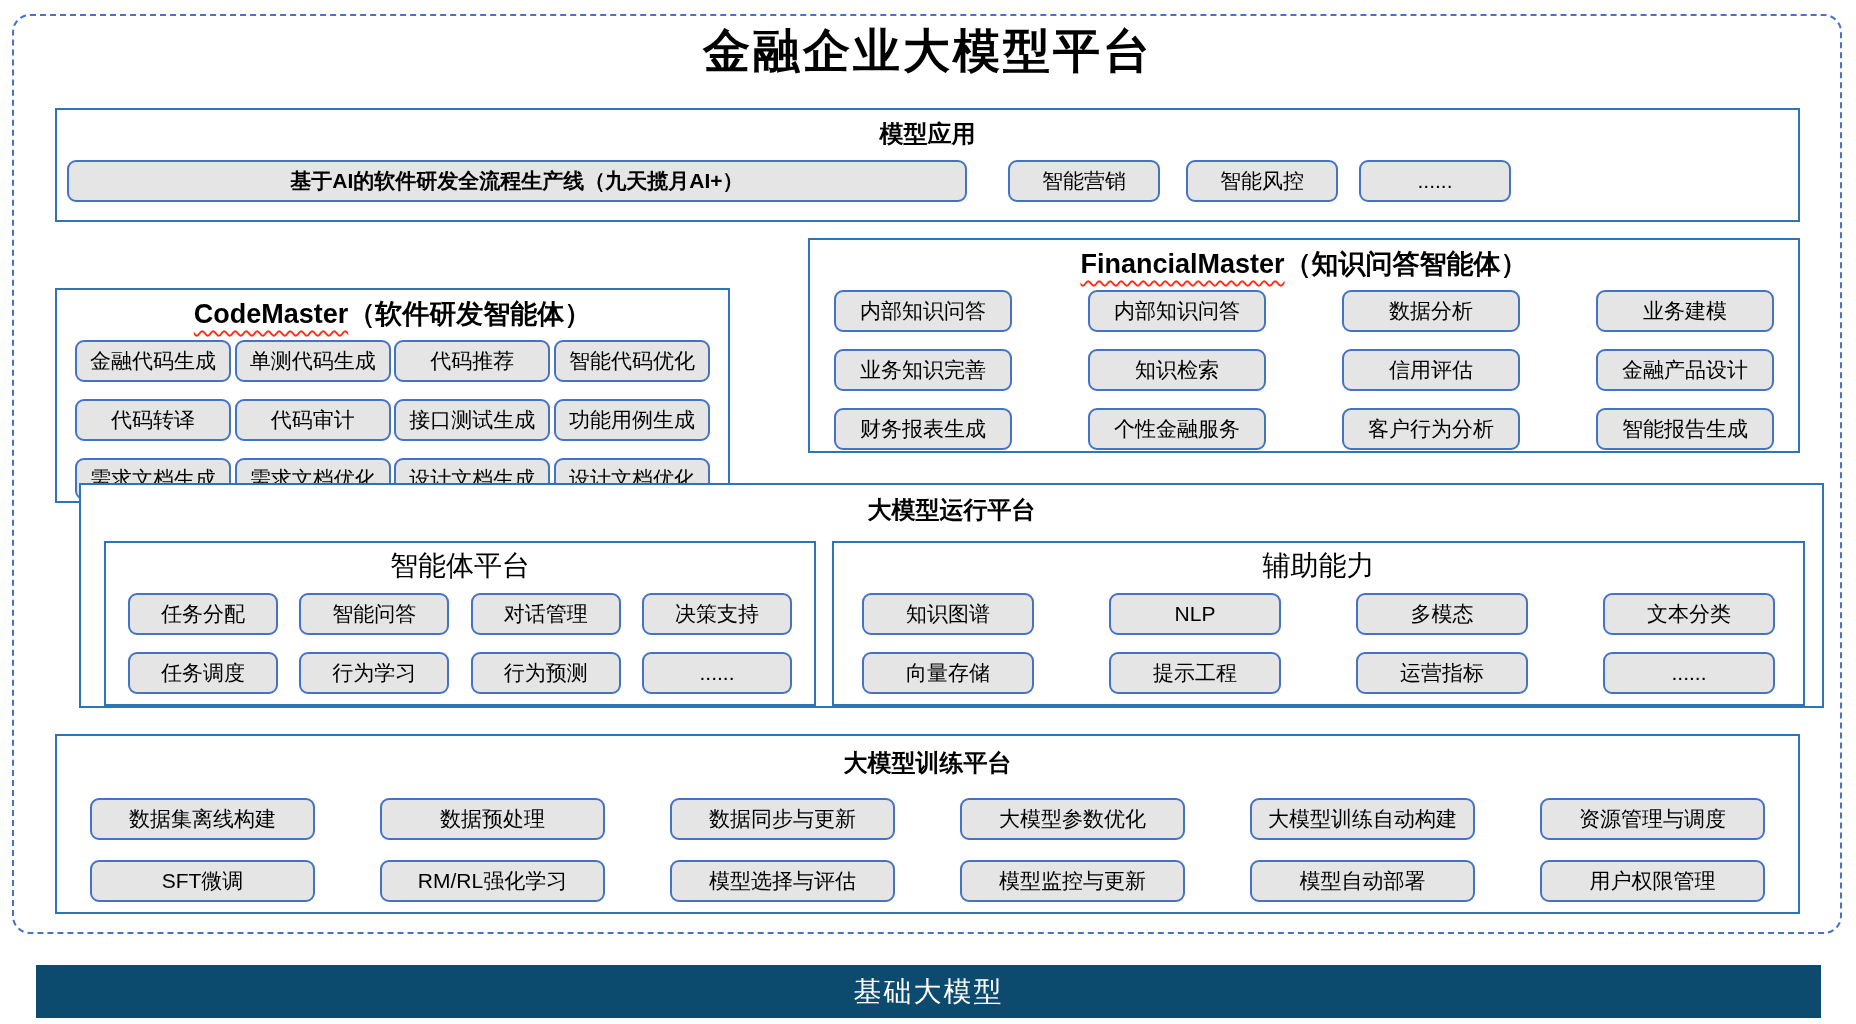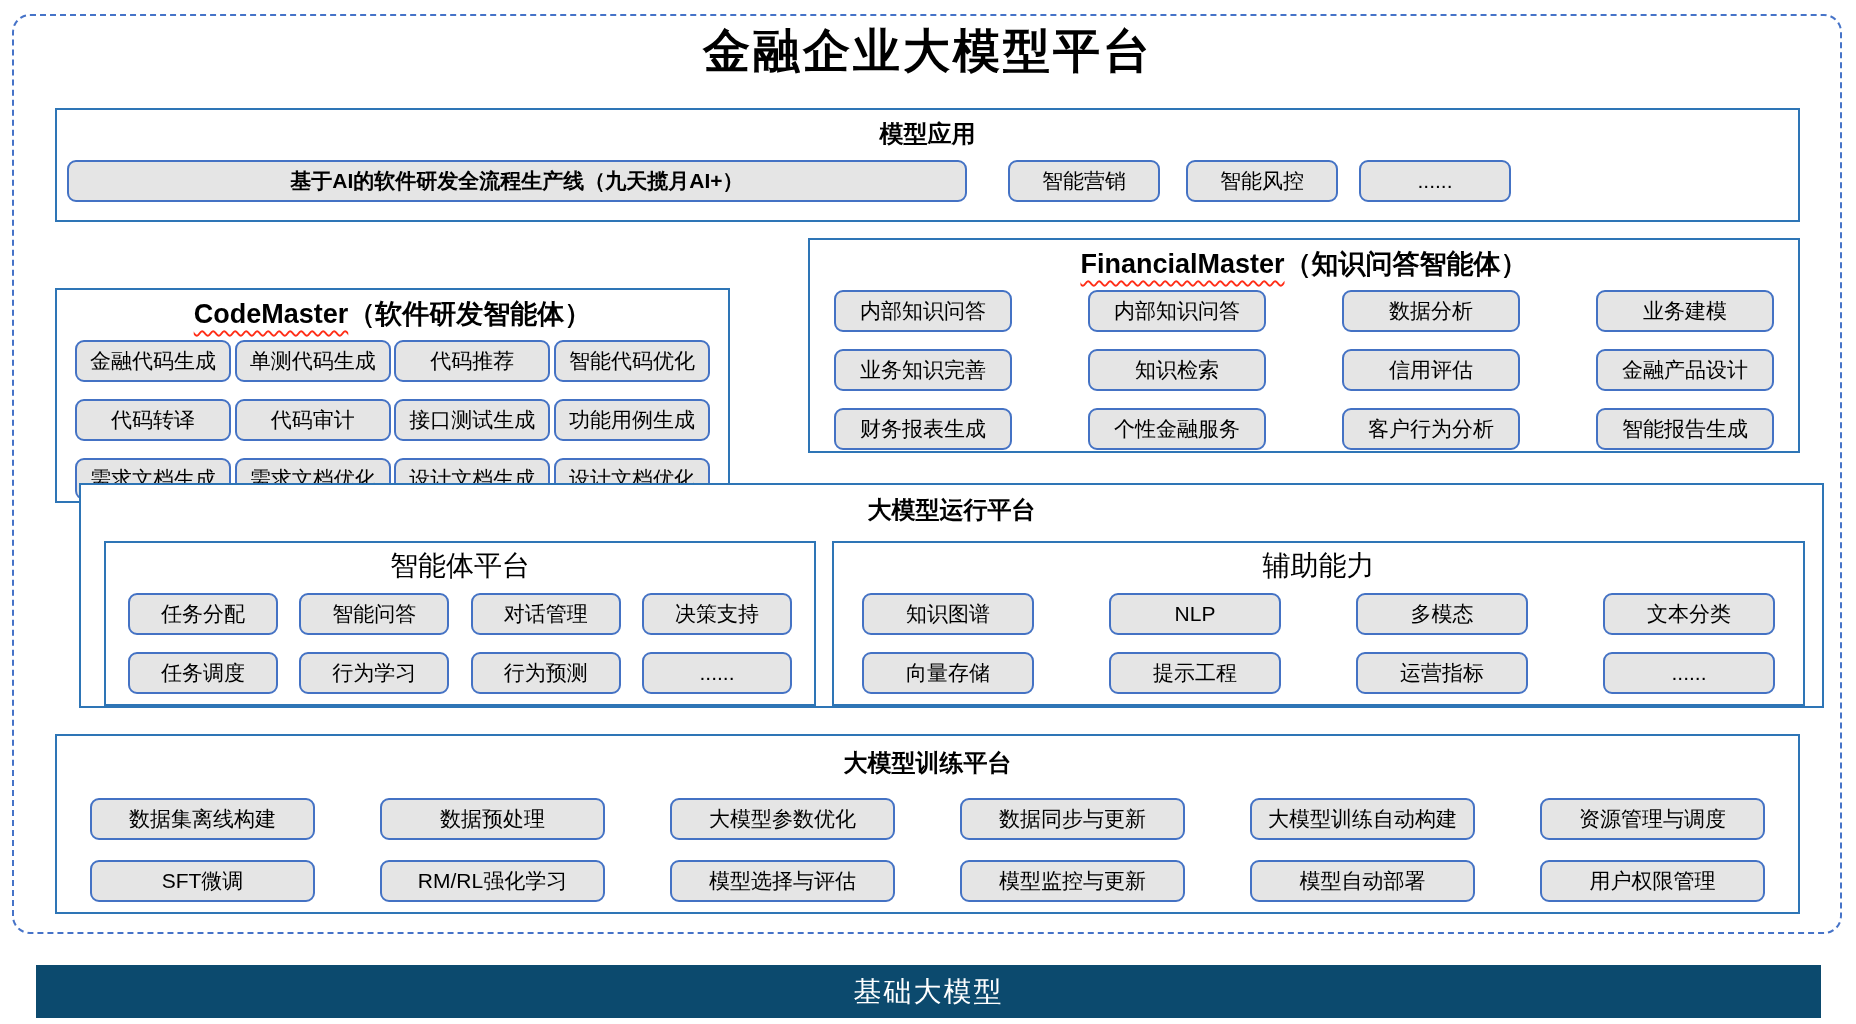--- a/index.html
+++ b/index.html
@@ -172,22 +172,22 @@
       <div class="btn">......</div>
     </div>
   </div>
 </div>
 
 <div class="section" id="sec-train">
   <div class="sec-header">大模型训练平台</div>
   <div class="row">
     <div class="btn">数据集离线构建</div>
     <div class="btn">数据预处理</div>
+    <div class="btn">数据同步与更新</div>
     <div class="btn">大模型参数优化</div>
-    <div class="btn">数据同步与更新</div>
     <div class="btn">大模型训练自动构建</div>
     <div class="btn">资源管理与调度</div>
   </div>
   <div class="row">
     <div class="btn">SFT微调</div>
     <div class="btn">RM/RL强化学习</div>
     <div class="btn">模型选择与评估</div>
     <div class="btn">模型监控与更新</div>
     <div class="btn">模型自动部署</div>
     <div class="btn">用户权限管理</div>

